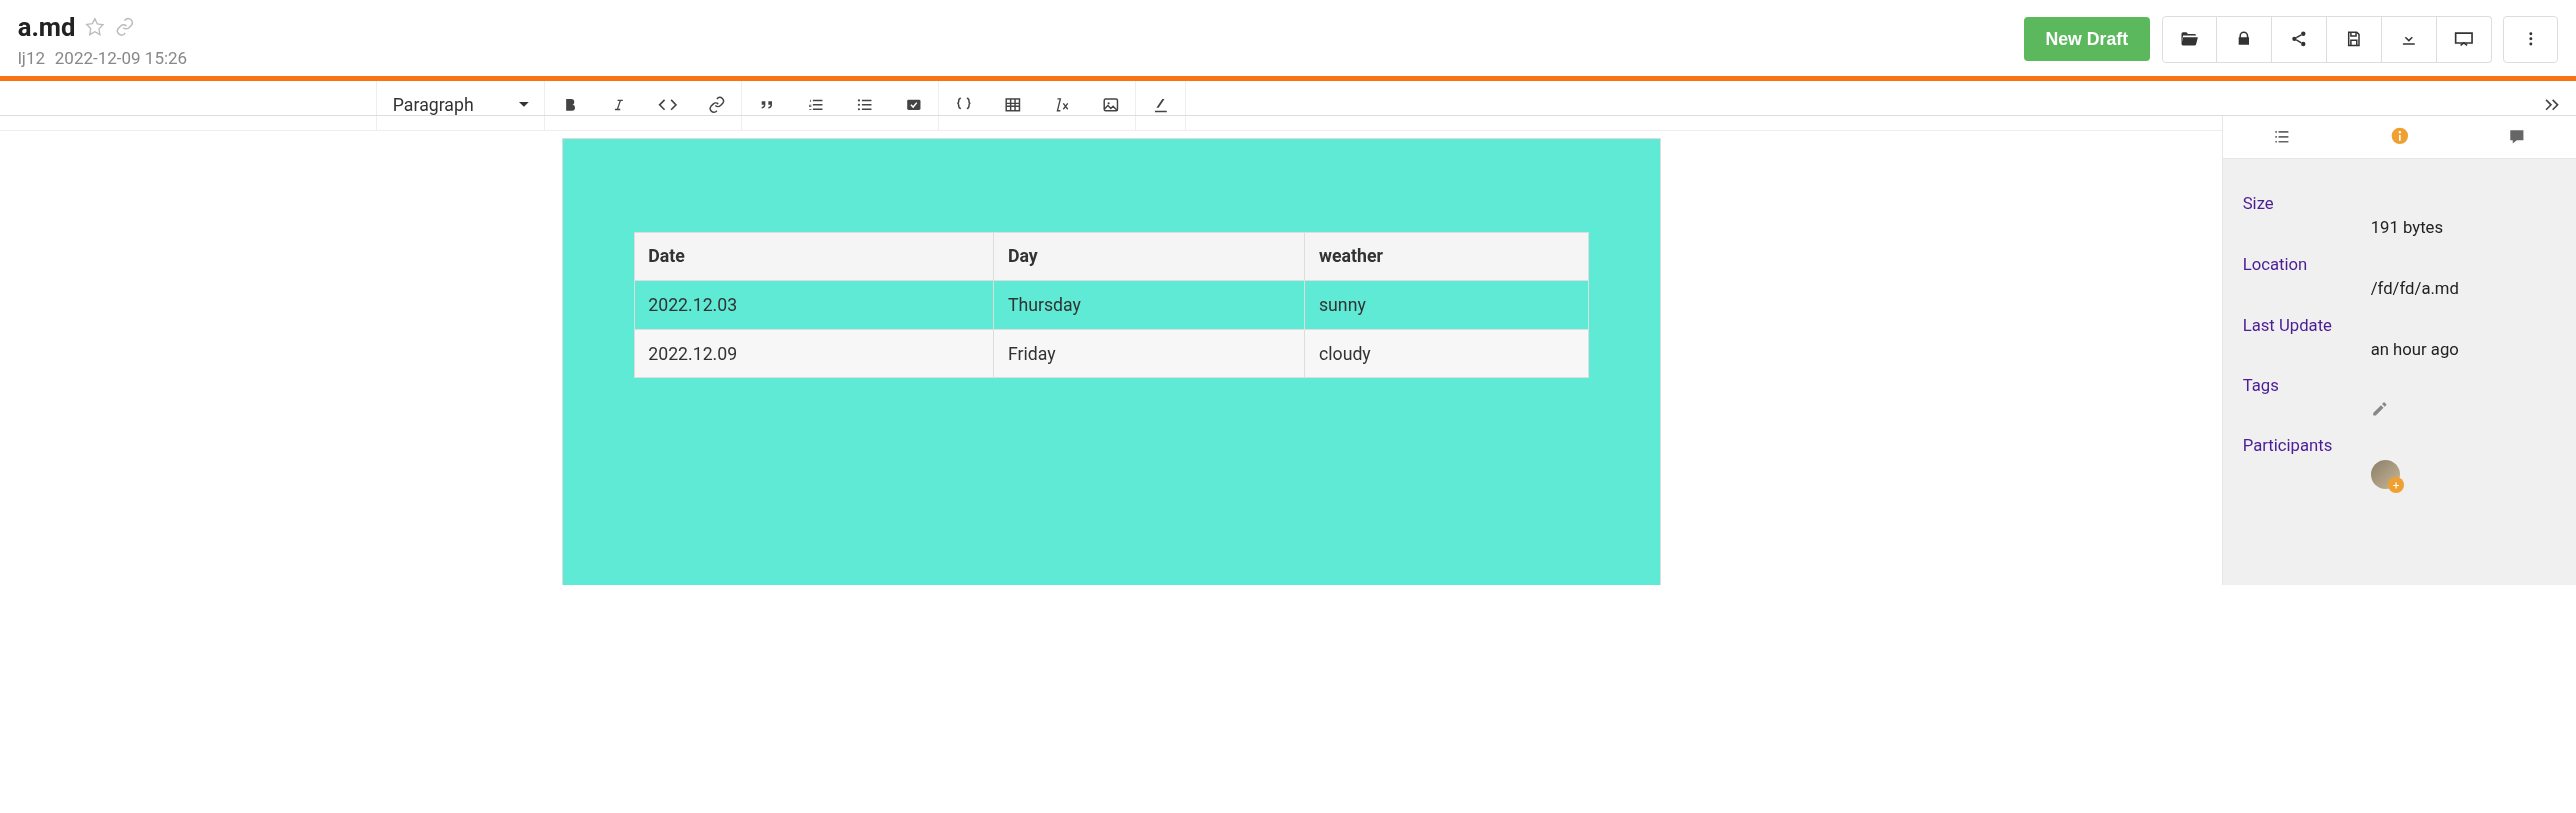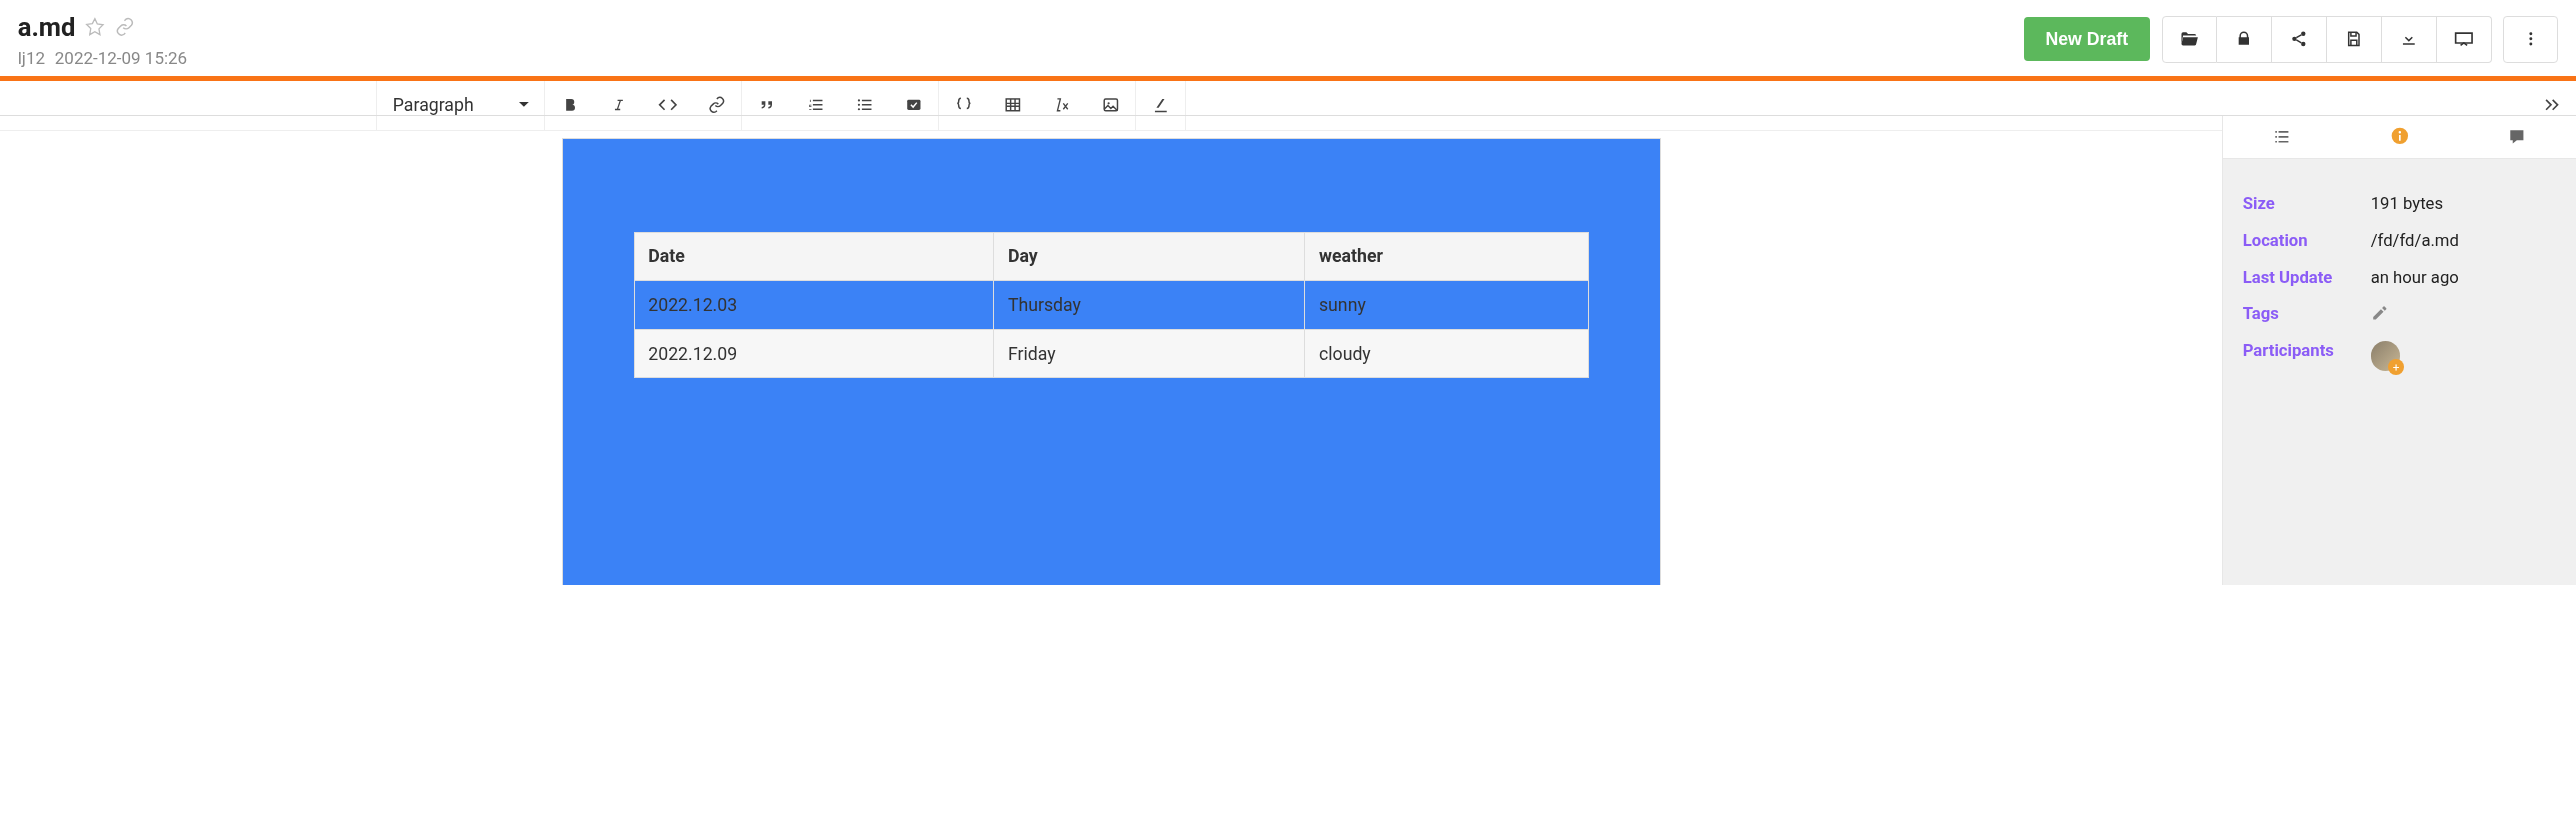--- a/index.html
+++ b/index.html
@@ -29,35 +29,35 @@
 .tb-group { display:flex; align-items:center; height:100%; }
 .tb-sep { width:1px; height:100%; background:#eee; }
 .tb-btn { width:49px; height:100%; display:flex; align-items:center; justify-content:center; cursor:pointer; color:#444; }
 .para-select { width:167px; height:100%; display:flex; align-items:center; justify-content:space-between; padding:0 13.8px 0 15.8px; cursor:pointer; color:#333; font-size:17.7px;}
 .flex-grow { flex:1;}
 .toolbar .expand { width:49px; height:100%; display:flex; align-items:center; justify-content:center; cursor:pointer; color:#444;}
 
 
 .body { position:absolute; top:115px; left:0; right:0; bottom:0; display:flex; border-top:1px solid #ddd;}
 .editor-pane { flex:1; display:flex; justify-content:center; padding:21.7px 39px; overflow:auto;}
-.page { width:1099px; min-height:551px; border:1px solid #ddd; background:#3b82f6; padding:93px 71px;}
+.page { width:1099px; min-height:551px; border:1px solid #ddd; background:#5eead4; padding:93px 71px;}
 table.doc { width:100%; border-collapse:collapse; font-size:17.7px;}
 table.doc th, table.doc td { border:1px solid #ddd; padding:13.8px 13.8px; text-align:left; font-weight:400;}
 table.doc th { background:#f5f5f5; font-weight:700;}
 table.doc tbody tr:nth-child(even) td { background:#f7f7f7; }
 
 
 .sidebar { width:354px; border-left:1px solid #e7e7e7; background:#fff; display:flex; flex-direction:column;}
 .sb-tabs { display:flex; height:43px; border-bottom:1px solid #e7e7e7;}
 .sb-tab { flex:1; display:flex; align-items:center; justify-content:center; cursor:pointer; color:#666;}
 .sb-tab.active { color:#f0a030; border-bottom:2px solid #fff; background:#fff;}
 .sb-content { background:#f0f0f0; flex:1; padding:17.7px 19.7px;}
 .sb-row { display:flex; margin:17.7px 0; font-size:16.7px;}
-.sb-label { width:128px; color:#8b5cf6;font-weight:bold;}
-.sb-value { flex:1; color:#222;}
+.sb-label { width:128px; color:#4c1d95;}
+.sb-value { flex:1; color:#222;margin-top:24px;}
 .avatar { width:29.5px;height:29.5px;border-radius:50%;background:linear-gradient(135deg,#8a7e6a,#c9b896);position:relative;display:inline-block;}
 .avatar .plus { position:absolute; right:-3.9px; bottom:-3.9px; width:15.8px;height:15.8px;border-radius:50%;background:#f0a030;color:#fff;font-size:11.8px;display:flex;align-items:center;justify-content:center;}
 svg { display:block; }
 </style>
 </head>
 <body>
 <div class="wrap">
 
 <div class="header">
   <div class="header-left">

